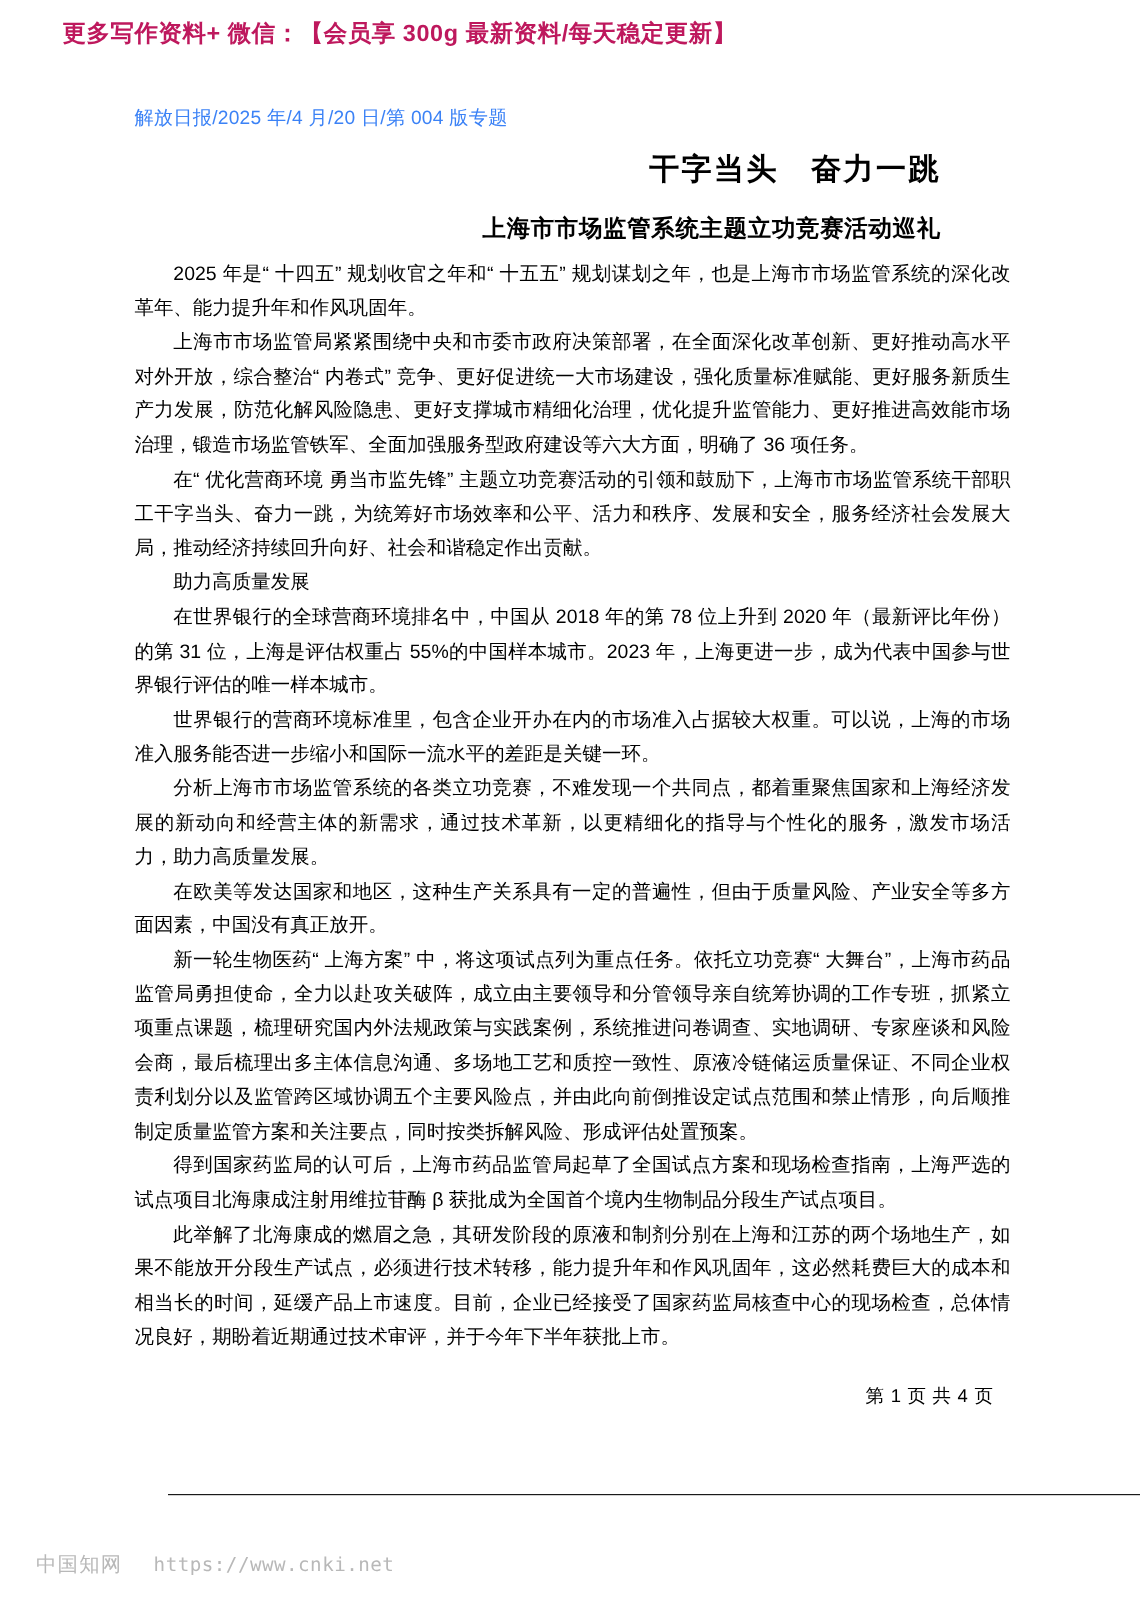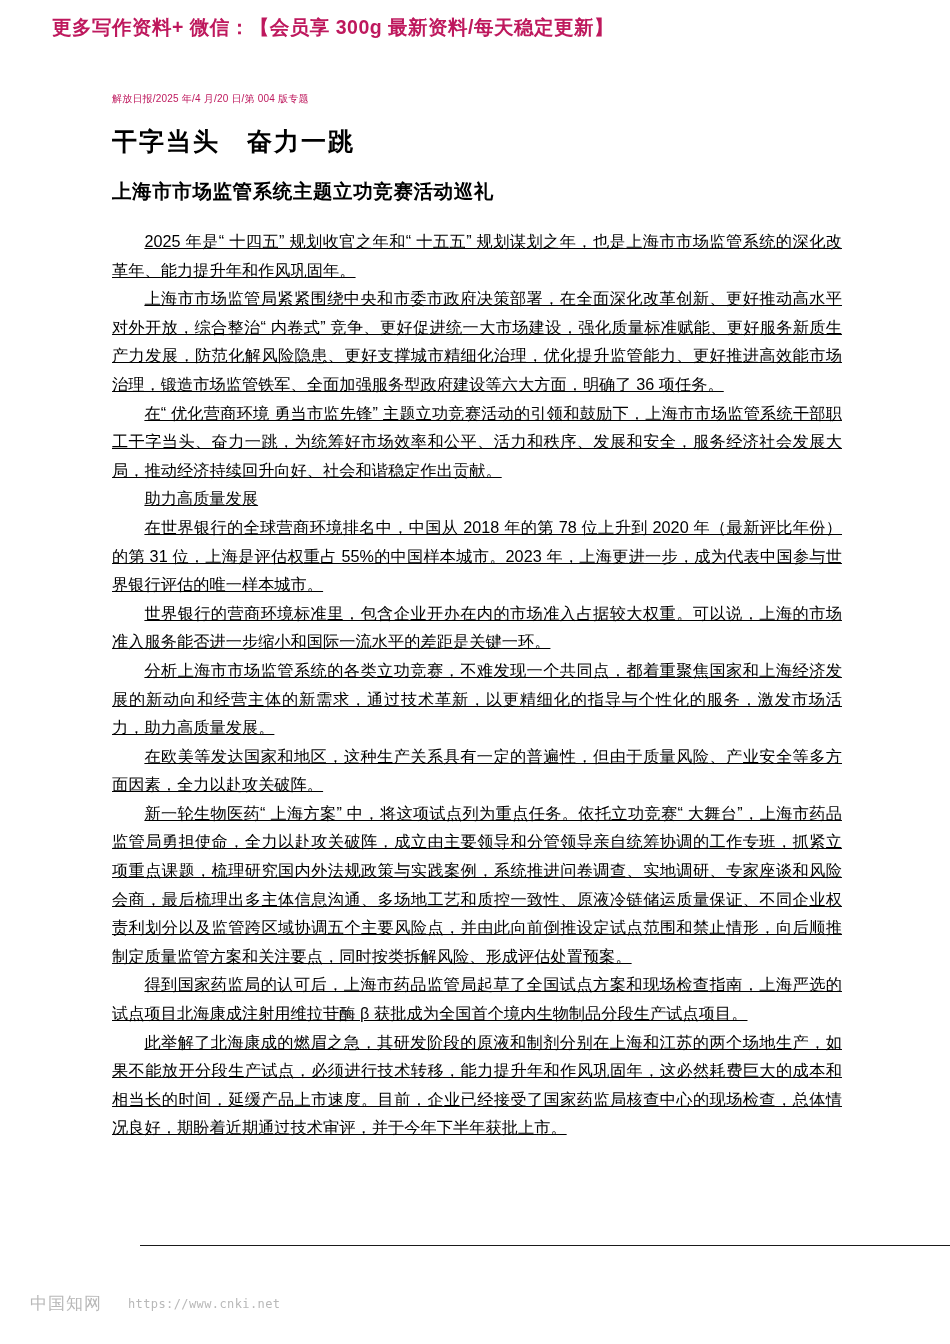--- a/index.html
+++ b/index.html
@@ -31,51 +31,50 @@
   
   .page {
     position: absolute;
     top: 88px;
     left: 112px;
     width: 730px;
   }
 
   
   .source-line {
-    font-size: 10px;
+    font-size: 16px;
     line-height: 22px;
-    color: #be185d;
+    color: #3b82f6;
     letter-spacing: 0.2px;
   }
 
   
   .title-block {
     margin-top: 14px;
-    text-align: left;
+    text-align: right;
     padding-right: 58px;
   }
   .doc-title {
     font-size: 25px;
     font-weight: bold;
     letter-spacing: 2px;
     line-height: 34px;
     white-space: pre;
   }
   .doc-subtitle {
     font-size: 19.5px;
     font-weight: bold;
     letter-spacing: 0.6px;
     line-height: 30px;
     margin-top: 18px;
   }
 
   
   .body-copy {
-    margin-top: 21px;
-    text-decoration: underline;
+    margin-top: 8px;
   }
   .para {
     font-size: 16.2px;
     line-height: 28.6px;
     text-align: justify;
     text-justify: inter-ideograph;
     text-indent: 2em;
     margin: 0;
     letter-spacing: 0.05px;
   }
@@ -108,21 +107,21 @@
     color: #b8b8b8;
   }
   .wm-name {
     font-family: "DejaVu Serif", "Liberation Serif", serif;
     font-size: 17px;
     letter-spacing: 1px;
     text-align: center;
   }
   .wm-url {
     font-family: "DejaVu Sans Mono", "Liberation Mono", monospace;
-    font-size: 12px;
+    font-size: 16px;
     letter-spacing: 0.4px;
   }
 </style>
 </head>
 <body>
 
 <div class="promo-banner">更多写作资料+ 微信：【会员享 300g 最新资料/每天稳定更新】</div>
 
 <div class="page">
 
@@ -134,26 +133,27 @@
   </div>
 
   <div class="body-copy">
     <p class="para">2025 年是“ 十四五” 规划收官之年和“ 十五五” 规划谋划之年，也是上海市市场监管系统的深化改革年、能力提升年和作风巩固年。</p>
     <p class="para">上海市市场监管局紧紧围绕中央和市委市政府决策部署，在全面深化改革创新、更好推动高水平对外开放，综合整治“ 内卷式” 竞争、更好促进统一大市场建设，强化质量标准赋能、更好服务新质生产力发展，防范化解风险隐患、更好支撑城市精细化治理，优化提升监管能力、更好推进高效能市场治理，锻造市场监管铁军、全面加强服务型政府建设等六大方面，明确了 36 项任务。</p>
     <p class="para">在“ 优化营商环境 勇当市监先锋” 主题立功竞赛活动的引领和鼓励下，上海市市场监管系统干部职工干字当头、奋力一跳，为统筹好市场效率和公平、活力和秩序、发展和安全，服务经济社会发展大局，推动经济持续回升向好、社会和谐稳定作出贡献。</p>
     <p class="para">助力高质量发展</p>
     <p class="para">在世界银行的全球营商环境排名中，中国从 2018 年的第 78 位上升到 2020 年（最新评比年份）的第 31 位，上海是评估权重占 55%的中国样本城市。2023 年，上海更进一步，成为代表中国参与世界银行评估的唯一样本城市。</p>
     <p class="para">世界银行的营商环境标准里，包含企业开办在内的市场准入占据较大权重。可以说，上海的市场准入服务能否进一步缩小和国际一流水平的差距是关键一环。</p>
     <p class="para">分析上海市市场监管系统的各类立功竞赛，不难发现一个共同点，都着重聚焦国家和上海经济发展的新动向和经营主体的新需求，通过技术革新，以更精细化的指导与个性化的服务，激发市场活力，助力高质量发展。</p>
-    <p class="para">在欧美等发达国家和地区，这种生产关系具有一定的普遍性，但由于质量风险、产业安全等多方面因素，全力以赴攻关破阵。</p>
+    <p class="para">在欧美等发达国家和地区，这种生产关系具有一定的普遍性，但由于质量风险、产业安全等多方面因素，中国没有真正放开。</p>
     <p class="para">新一轮生物医药“ 上海方案” 中，将这项试点列为重点任务。依托立功竞赛“ 大舞台”，上海市药品监管局勇担使命，全力以赴攻关破阵，成立由主要领导和分管领导亲自统筹协调的工作专班，抓紧立项重点课题，梳理研究国内外法规政策与实践案例，系统推进问卷调查、实地调研、专家座谈和风险会商，最后梳理出多主体信息沟通、多场地工艺和质控一致性、原液冷链储运质量保证、不同企业权责利划分以及监管跨区域协调五个主要风险点，并由此向前倒推设定试点范围和禁止情形，向后顺推制定质量监管方案和关注要点，同时按类拆解风险、形成评估处置预案。</p>
     <p class="para">得到国家药监局的认可后，上海市药品监管局起草了全国试点方案和现场检查指南，上海严选的试点项目北海康成注射用维拉苷酶 β 获批成为全国首个境内生物制品分段生产试点项目。</p>
     <p class="para">此举解了北海康成的燃眉之急，其研发阶段的原液和制剂分别在上海和江苏的两个场地生产，如果不能放开分段生产试点，必须进行技术转移，能力提升年和作风巩固年，这必然耗费巨大的成本和相当长的时间，延缓产品上市速度。目前，企业已经接受了国家药监局核查中心的现场检查，总体情况良好，期盼着近期通过技术审评，并于今年下半年获批上市。</p>
   </div>
 
+  <div class="page-number">第 1 页 共 4 页</div>
 
 </div>
 
 <div class="bottom-rule"></div>
 
 <div class="watermark">
   <span class="wm-name">中国知网</span>
   <span class="wm-url">https://www.cnki.net</span>
 </div>
 

